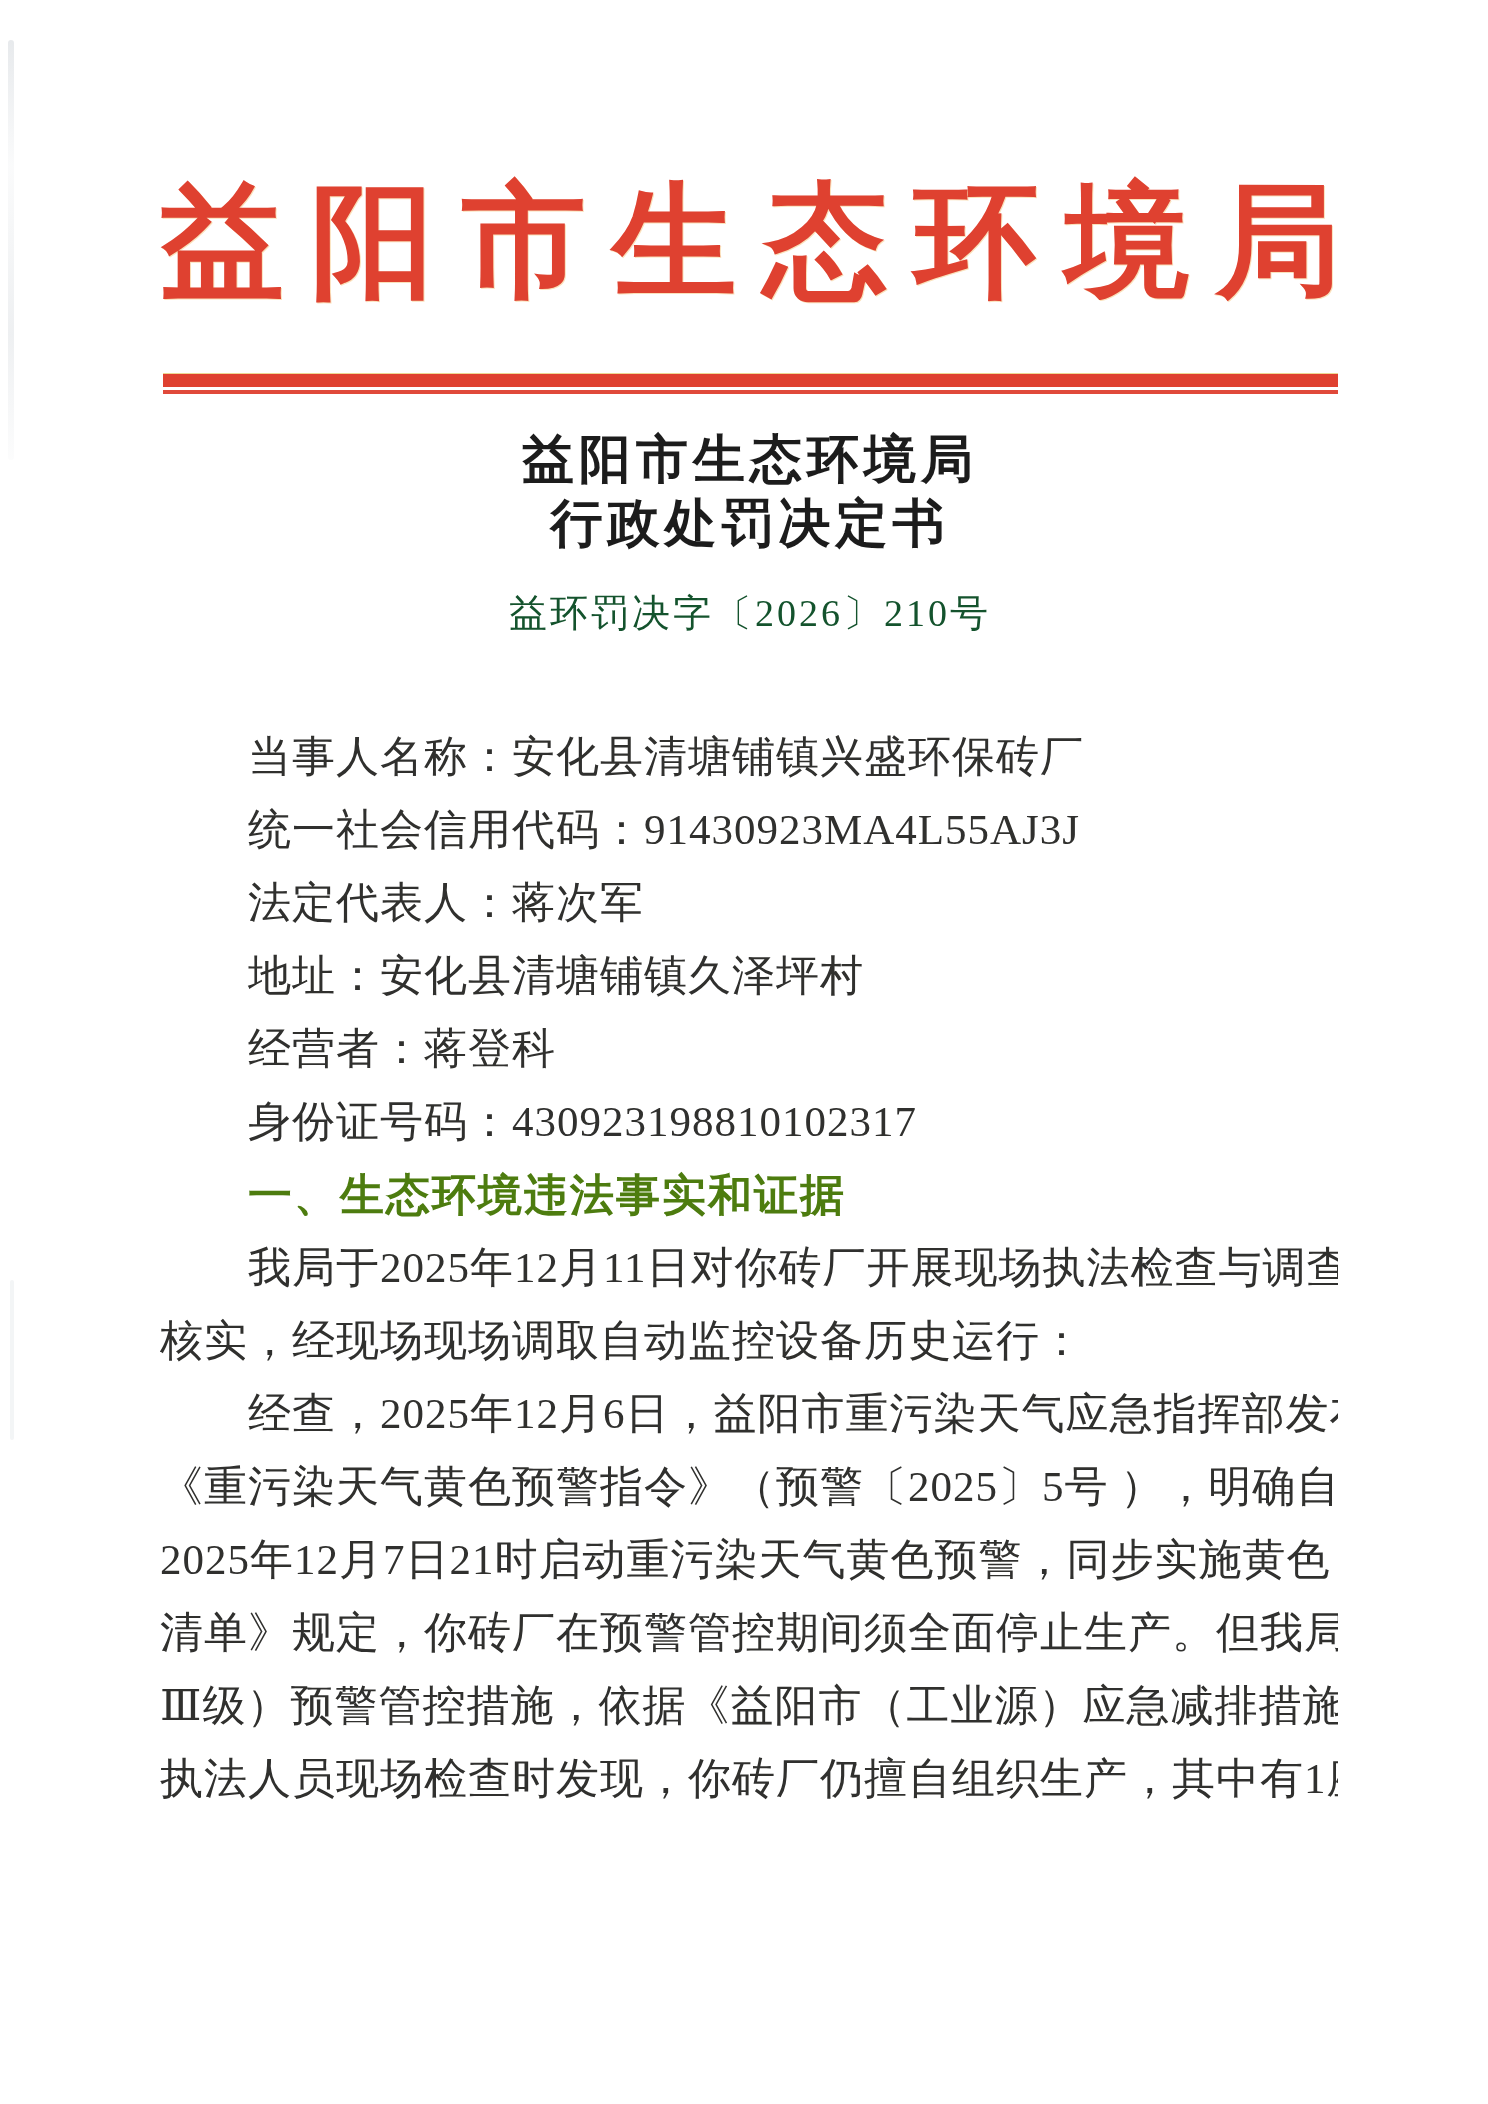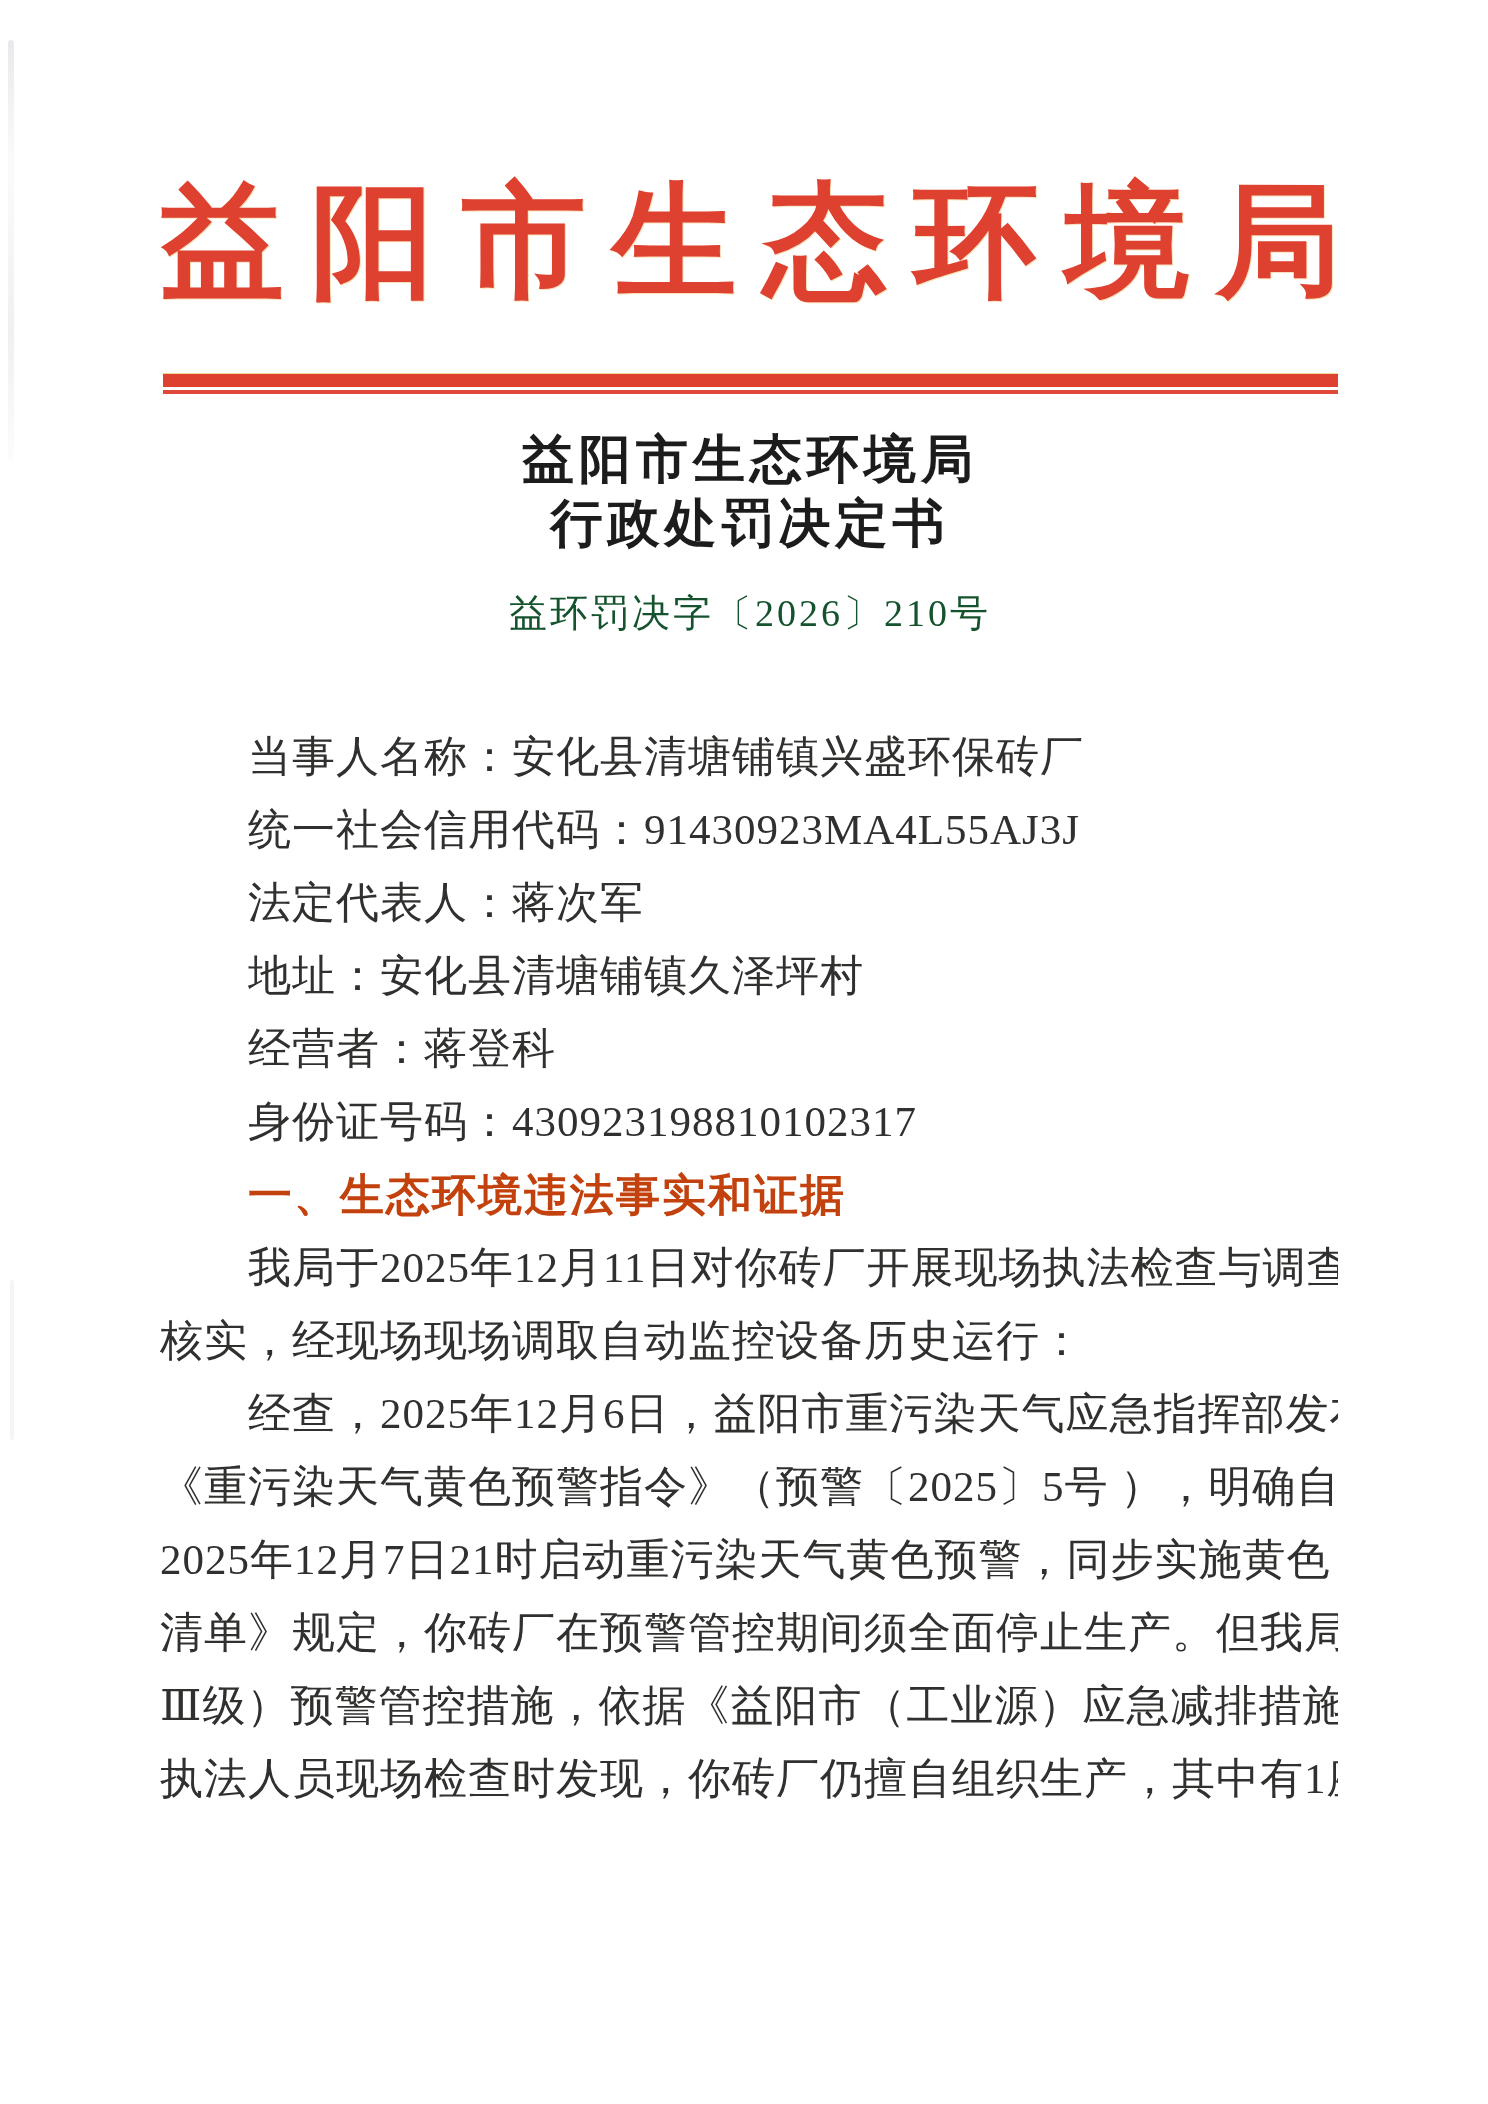--- a/index.html
+++ b/index.html
@@ -58,21 +58,21 @@
     color:#30302e;
   }
   .line{
     font-size:43px;line-height:73px;height:73px;
     white-space:nowrap;overflow:hidden;
     letter-spacing:1px;
   }
   .indent{padding-left:88px;}
   .stretch{text-align:justify;text-align-last:justify;}
   .heading{
-    font-weight:bold;color:#c2410c;
+    font-weight:bold;color:#4d7c0f;
     font-family:"Liberation Sans","DejaVu Sans",sans-serif;
     font-size:44px;letter-spacing:2px;
   }
 </style>
 </head>
 <body>
 
 <div class="page">
 
   <div class="scan-artifact"></div>

